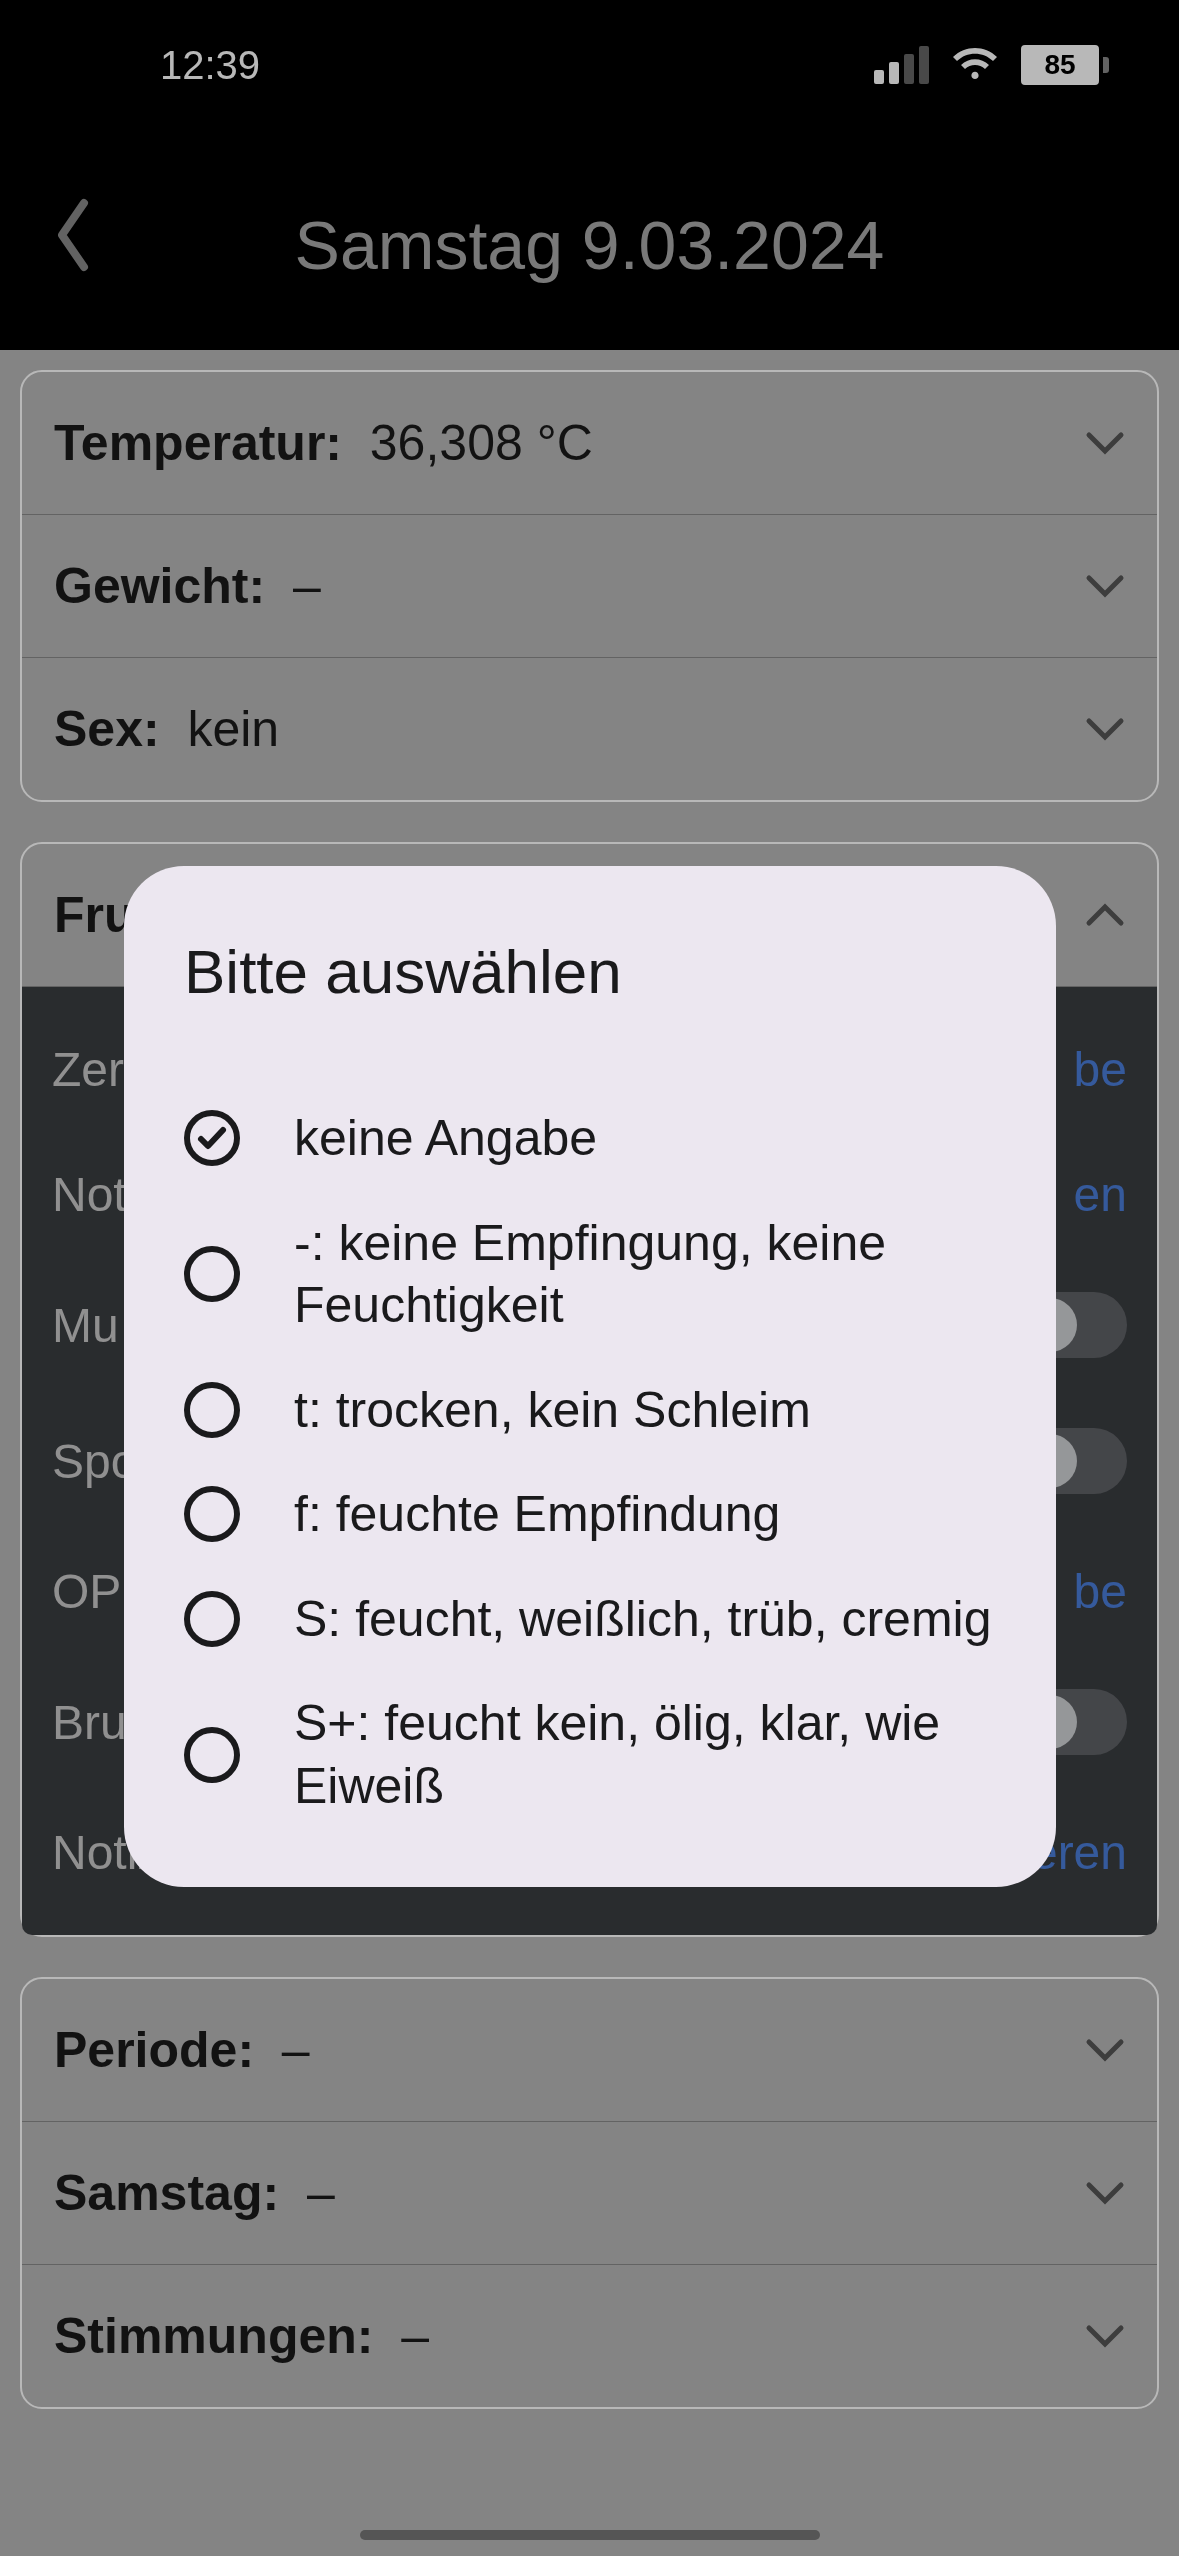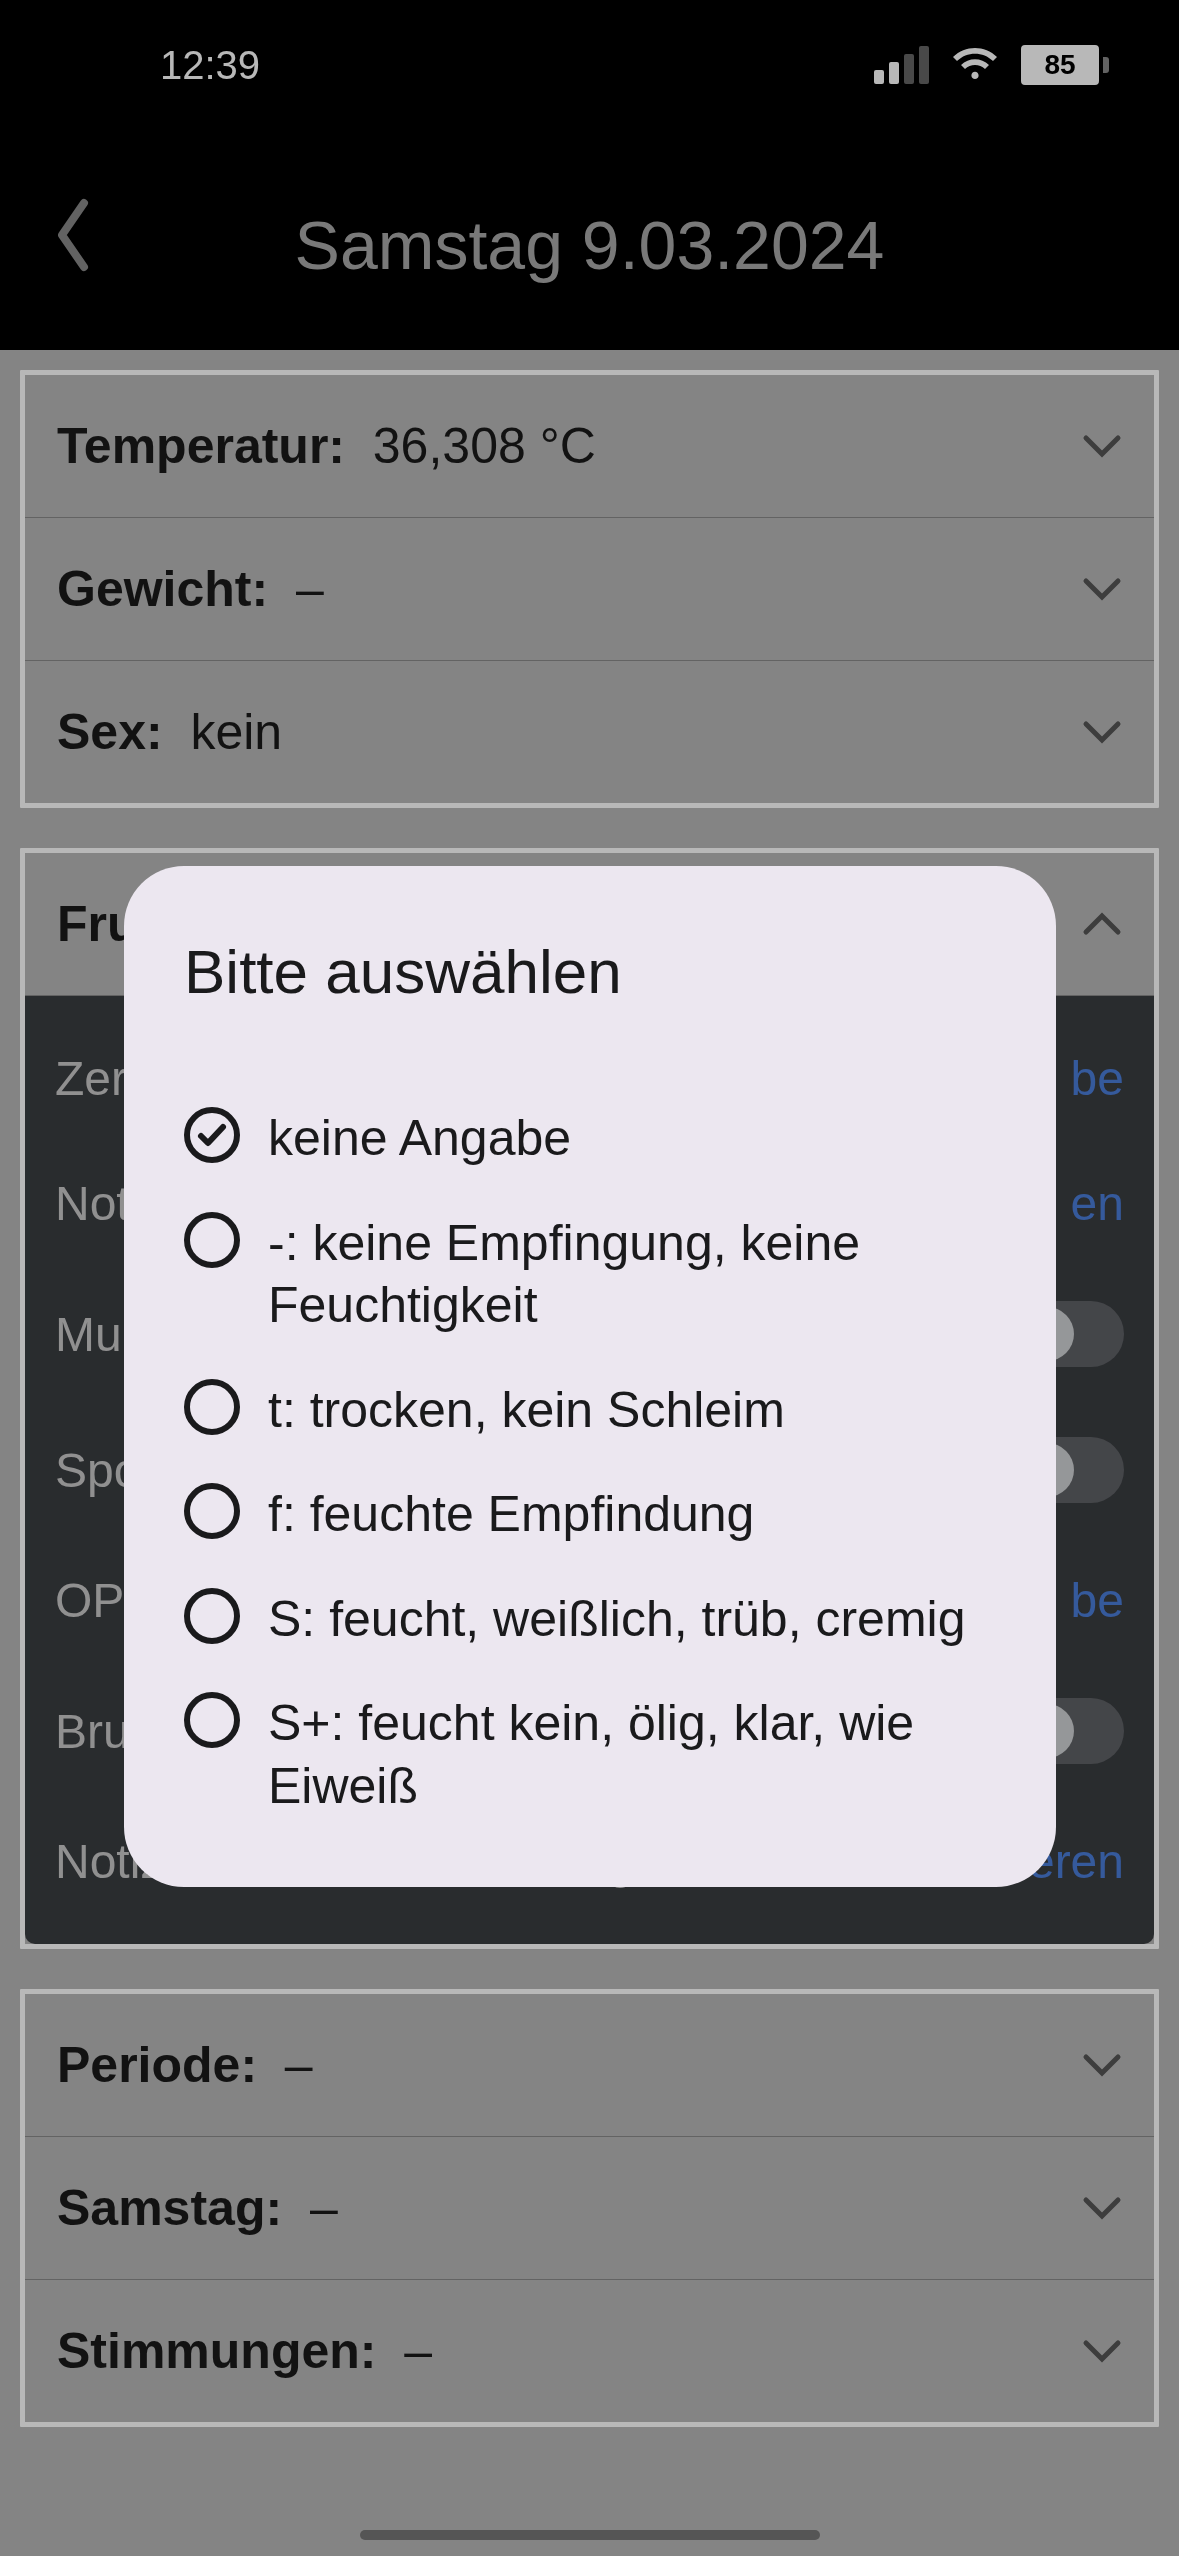--- a/index.html
+++ b/index.html
@@ -20,42 +20,42 @@
   .battery-tip { width: 6px; height: 16px; background: #888; border-radius: 0 3px 3px 0; }
 
   
   .nav { height: 210px; display: flex; align-items: center; justify-content: center; position: relative; }
   .nav-back { position: absolute; left: 50px; top: 55px; }
   .nav-back svg { width: 44px; height: 80px; display:block; }
   .nav-title { color: #a8a8a8; font-size: 68px; font-weight: 400; }
 
   
   .content { background: #b7b7b7; height: calc(2556px - 350px); padding: 20px; overflow: hidden; }
-  .card { background: #b7b7b7; border: 5px solid #ffffff; border-radius: 1px; margin-bottom: 40px; }
+  .card { background: #b7b7b7; border: 2px solid #ffffff; border-radius: 22px; margin-bottom: 40px; }
   .row { display: flex; align-items: center; justify-content: space-between; padding: 42px 32px; border-bottom: 1px solid #8a8a8a; }
   .row:last-child { border-bottom: none; }
   .row-label { font-size: 50px; color: #1a1a1a; }
   .row-label b { font-weight: 700; }
   .chevron svg { width: 40px; height: 24px; display:block; }
 
   
   .dark-section { background: #3a3d41; border-radius: 0 0 10px 10px; padding: 20px 0; }
   .dark-row { display: flex; align-items: center; justify-content: space-between; padding: 35px 30px; }
   .dark-label { color: #c8c8c8; font-size: 48px; }
   .dark-link { color: #4a7dd8; font-size: 48px; }
   .toggle { width: 110px; height: 66px; border-radius: 33px; background: #5f6266; position: relative; }
   .toggle::after { content:''; position:absolute; left:6px; top:6px; width:54px; height:54px; border-radius:50%; background:#cfd1d4; }
 
   
   .overlay { position: absolute; inset: 0; background: rgba(0,0,0,0.28); }
 
   
   .modal { position: absolute; left: 124px; top: 866px; width: 932px; background: #ece7f0; border-radius: 60px; padding: 70px 60px 70px 60px; }
   .modal-title { font-size: 62px; font-weight: 400; color: #1a1a1c; margin-bottom: 100px; }
-  .option { display: flex; align-items: flex-start; gap: 28px; margin-bottom: 42px; }
+  .option { display: flex; align-items: center; gap: 54px; margin-bottom: 42px; }
   .option:last-child { margin-bottom: 0; }
   .radio { width: 56px; height: 56px; flex-shrink: 0; border: 6px solid #1a1a1c; border-radius: 50%; display:flex; align-items:center; justify-content:center; }
   .radio.checked svg { width: 34px; height: 34px; display:block; }
   .option-label { font-size: 50px; color: #1a1a1c; line-height: 1.25; }
 
   
   .home-ind { position: absolute; bottom: 16px; left: 50%; transform: translateX(-50%); width: 460px; height: 10px; background: #555; border-radius: 6px; }
 </style>
 </head>
 <body>

